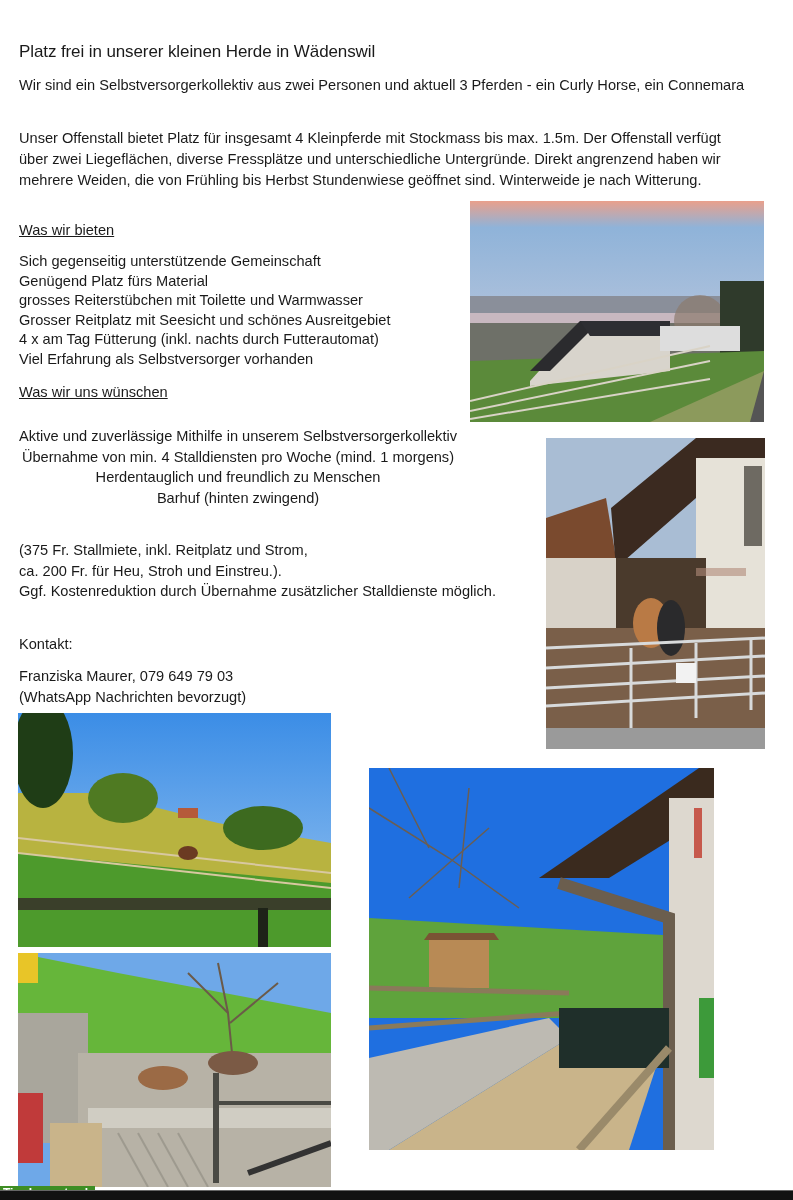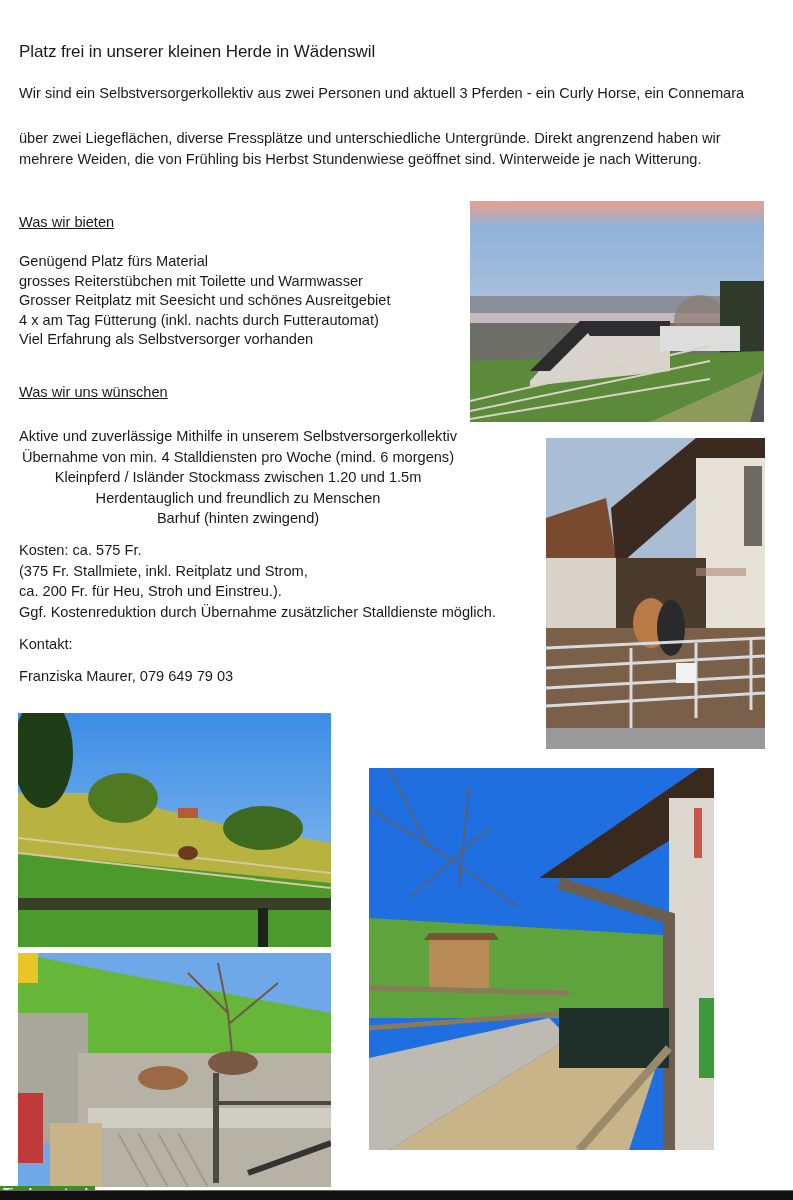--- a/index.html
+++ b/index.html
@@ -13,60 +13,61 @@
   .photo svg { display:block; width:100%; height:100%; }
   .watermark { position:absolute; left:0; top:1186px; background:#3e8e24; color:#fff;
                font-size:12px; font-weight:bold; padding:0 3px; height:14px; line-height:14px; }
   .bottombar { position:absolute; left:0; top:1190px; width:793px; height:10px; background:#121212; border-top:1px solid #666; }
 </style>
 </head>
 <body>
 
 <div class="title">Platz frei in unserer kleinen Herde in Wädenswil</div>
 
-<div class="para" style="top:75px;margin-top:8px;">
+<div class="para" style="top:75px;">
   <div>Wir sind ein Selbstversorgerkollektiv aus zwei Personen und aktuell 3 Pferden - ein Curly Horse, ein Connemara</div>
 </div>
 
 <div class="para" style="top:128px;">
+  <div>Unser Offenstall bietet Platz für insgesamt 4 Kleinpferde mit Stockmass bis max. 1.5m. Der Offenstall verfügt</div>
   <div>über zwei Liegeflächen, diverse Fressplätze und unterschiedliche Untergründe. Direkt angrenzend haben wir</div>
   <div>mehrere Weiden, die von Frühling bis Herbst Stundenwiese geöffnet sind. Winterweide je nach Witterung.</div>
 </div>
 
-<div class="para u" style="top:212px;">Was wir bieten</div>
+<div class="para u" style="top:220px;">Was wir bieten</div>
 
 <div class="para list" style="top:252px; line-height:19.5px;">
+  <div>Sich gegenseitig unterstützende Gemeinschaft</div>
   <div>Genügend Platz fürs Material</div>
   <div>grosses Reiterstübchen mit Toilette und Warmwasser</div>
   <div>Grosser Reitplatz mit Seesicht und schönes Ausreitgebiet</div>
   <div>4 x am Tag Fütterung (inkl. nachts durch Futterautomat)</div>
   <div>Viel Erfahrung als Selbstversorger vorhanden</div>
 </div>
 
 <div class="para u" style="top:382px;">Was wir uns wünschen</div>
 
 <div class="para list" style="top:426px; line-height:20.6px;text-align:center;">
   <div>Aktive und zuverlässige Mithilfe in unserem Selbstversorgerkollektiv</div>
-  <div>Übernahme von min. 4 Stalldiensten pro Woche (mind. 6 morgens)</div>
-  <div>Kleinpferd / Isländer Stockmass zwischen 1.20 und 1.5m</div>
+  <div>Übernahme von min. 4 Stalldiensten pro Woche (mind. 1 morgens)</div>
   <div>Herdentauglich und freundlich zu Menschen</div>
   <div>Barhuf (hinten zwingend)</div>
 </div>
 
 <div class="para list" style="top:540px; line-height:20.6px;">
-  <div>Kosten: ca. 575 Fr.</div>
   <div>(375 Fr. Stallmiete, inkl. Reitplatz und Strom,</div>
   <div>ca. 200 Fr. für Heu, Stroh und Einstreu.).</div>
   <div>Ggf. Kostenreduktion durch Übernahme zusätzlicher Stalldienste möglich.</div>
 </div>
 
 <div class="para" style="top:634px;">Kontakt:</div>
 
 <div class="para list" style="top:666px; line-height:20.6px;">
   <div>Franziska Maurer, 079 649 79 03</div>
+  <div>(WhatsApp Nachrichten bevorzugt)</div>
 </div>
 
 <div class="photo" style="left:470px; top:201px; width:294px; height:221px;">
   <svg viewBox="0 0 294 221" preserveAspectRatio="none">
     <defs>
       <linearGradient id="sky1" x1="0" y1="0" x2="0" y2="1">
         <stop offset="0" stop-color="#e9a08c"></stop>
         <stop offset="0.12" stop-color="#8fb3d9"></stop>
         <stop offset="0.6" stop-color="#b4c4dc"></stop>
         <stop offset="0.85" stop-color="#e7b7ad"></stop>

